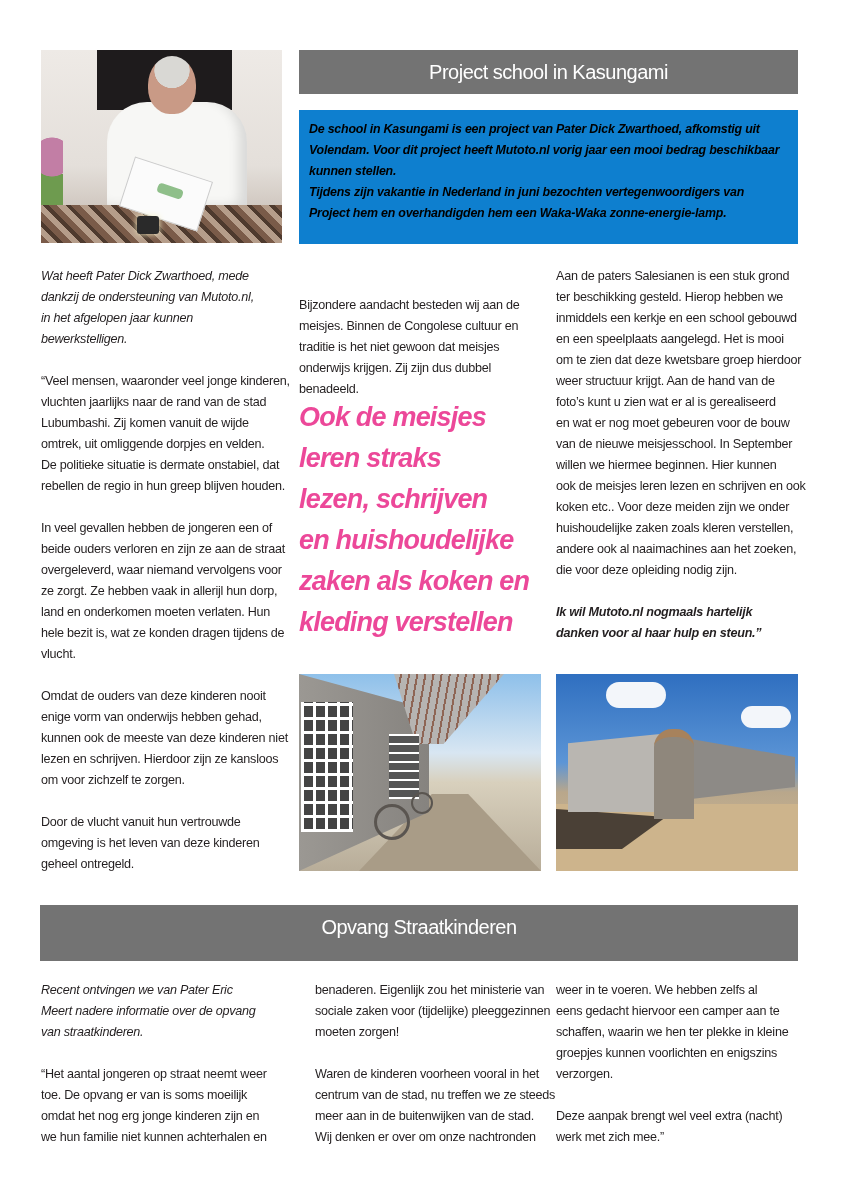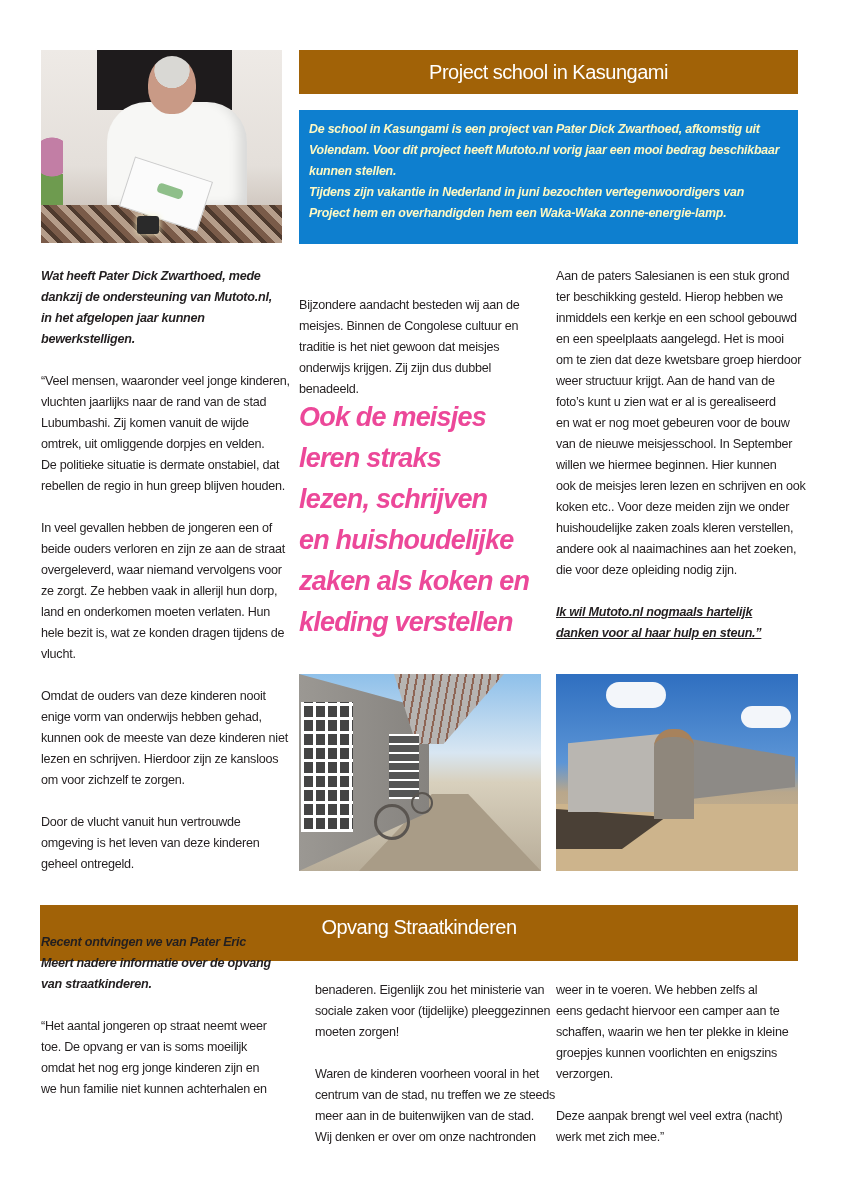--- a/index.html
+++ b/index.html
@@ -41,43 +41,43 @@
       background: linear-gradient(180deg, #2f6fc0 0%, #5c95d6 45%, #b9a78b 60%, #d2bd98 100%); }
     #photo-construction .cloud1 { position: absolute; left: 50px; top: 8px; width: 60px; height: 26px; background: #f3f6fa; border-radius: 20px; }
     #photo-construction .cloud2 { position: absolute; left: 185px; top: 32px; width: 50px; height: 22px; background: #f3f6fa; border-radius: 16px; }
     #photo-construction .wall { position: absolute; left: 12px; top: 60px; width: 92px; height: 78px; background: #b9b6b1; clip-path: polygon(0 12%, 100% 0, 100% 100%, 0 100%); }
     #photo-construction .arch { position: absolute; left: 98px; top: 55px; width: 40px; height: 90px; background: #8f877c; border-top: 8px solid #a7825c; border-radius: 18px 18px 0 0; }
     #photo-construction .longwall { position: absolute; left: 135px; top: 65px; width: 104px; height: 60px; background: #8d8a86; clip-path: polygon(0 0, 100% 30%, 100% 80%, 0 100%); }
     #photo-construction .ground { position: absolute; left: 0; top: 130px; width: 242px; height: 67px; background: #cdb48c; }
     #photo-construction .shadow { position: absolute; left: 0; top: 135px; width: 110px; height: 40px; background: #4a4036; clip-path: polygon(0 0, 100% 20%, 60% 100%, 0 100%); }
 
     
-    .banner { position: absolute; background: #a16207; color: #ffffff; text-align: center;
+    .banner { position: absolute; background: #737373; color: #ffffff; text-align: center;
       font-family: "Liberation Sans Narrow", "Liberation Sans", sans-serif; }
     #banner-top { left: 299px; top: 50px; width: 499px; height: 44px; font-size: 20px; line-height: 44px; letter-spacing: -0.5px; }
     #banner-bottom { left: 40px; top: 905px; width: 758px; height: 56px; font-size: 20px; line-height: 44px; letter-spacing: -0.5px; }
 
     
     #intro-box { position: absolute; left: 299px; top: 110px; width: 499px; height: 134px; background: #0e7fcf;
-      color: #fef9c3; font-style: italic; font-weight: bold; font-size: 12.4px; line-height: 21px; padding: 9px 10px 0 10px; letter-spacing: -0.2px; }
+      color: #000000; font-style: italic; font-weight: bold; font-size: 12.4px; line-height: 21px; padding: 9px 10px 0 10px; letter-spacing: -0.2px; }
 
     
     .col { position: absolute; font-size: 12.6px; line-height: 21px; color: #231f20; letter-spacing: -0.25px; }
     .col p { margin: 0 0 21px 0; }
-    .col .lead { font-style: italic; font-weight: bold; }
-    .col .quote-end { font-style: italic; font-weight: bold; text-decoration: underline; }
+    .col .lead { font-style: italic; font-weight: normal; }
+    .col .quote-end { font-style: italic; font-weight: bold; }
 
     #col1 { left: 41px; top: 266px; width: 245px; }
     #col2 { left: 299px; top: 266px; width: 245px; margin-top: 29px; }
     #col3 { left: 556px; top: 266px; width: 245px; }
 
     #pullquote { position: absolute; left: 299px; top: 397px; width: 250px; color: #ec4899;
       font-style: italic; font-weight: bold; font-size: 27px; line-height: 41px; letter-spacing: -0.8px; }
 
-    #col4 { left: 41px; top: 932px; width: 245px; }
+    #col4 { left: 41px; top: 980px; width: 245px; }
     #col5 { left: 315px; top: 980px; width: 245px; }
     #col6 { left: 556px; top: 980px; width: 245px; }
 
     .line { display: block; white-space: nowrap; }
   </style>
 </head>
 <body>
 
 <div class="photo" id="photo-priest">
   <div class="wall-dark"></div>

